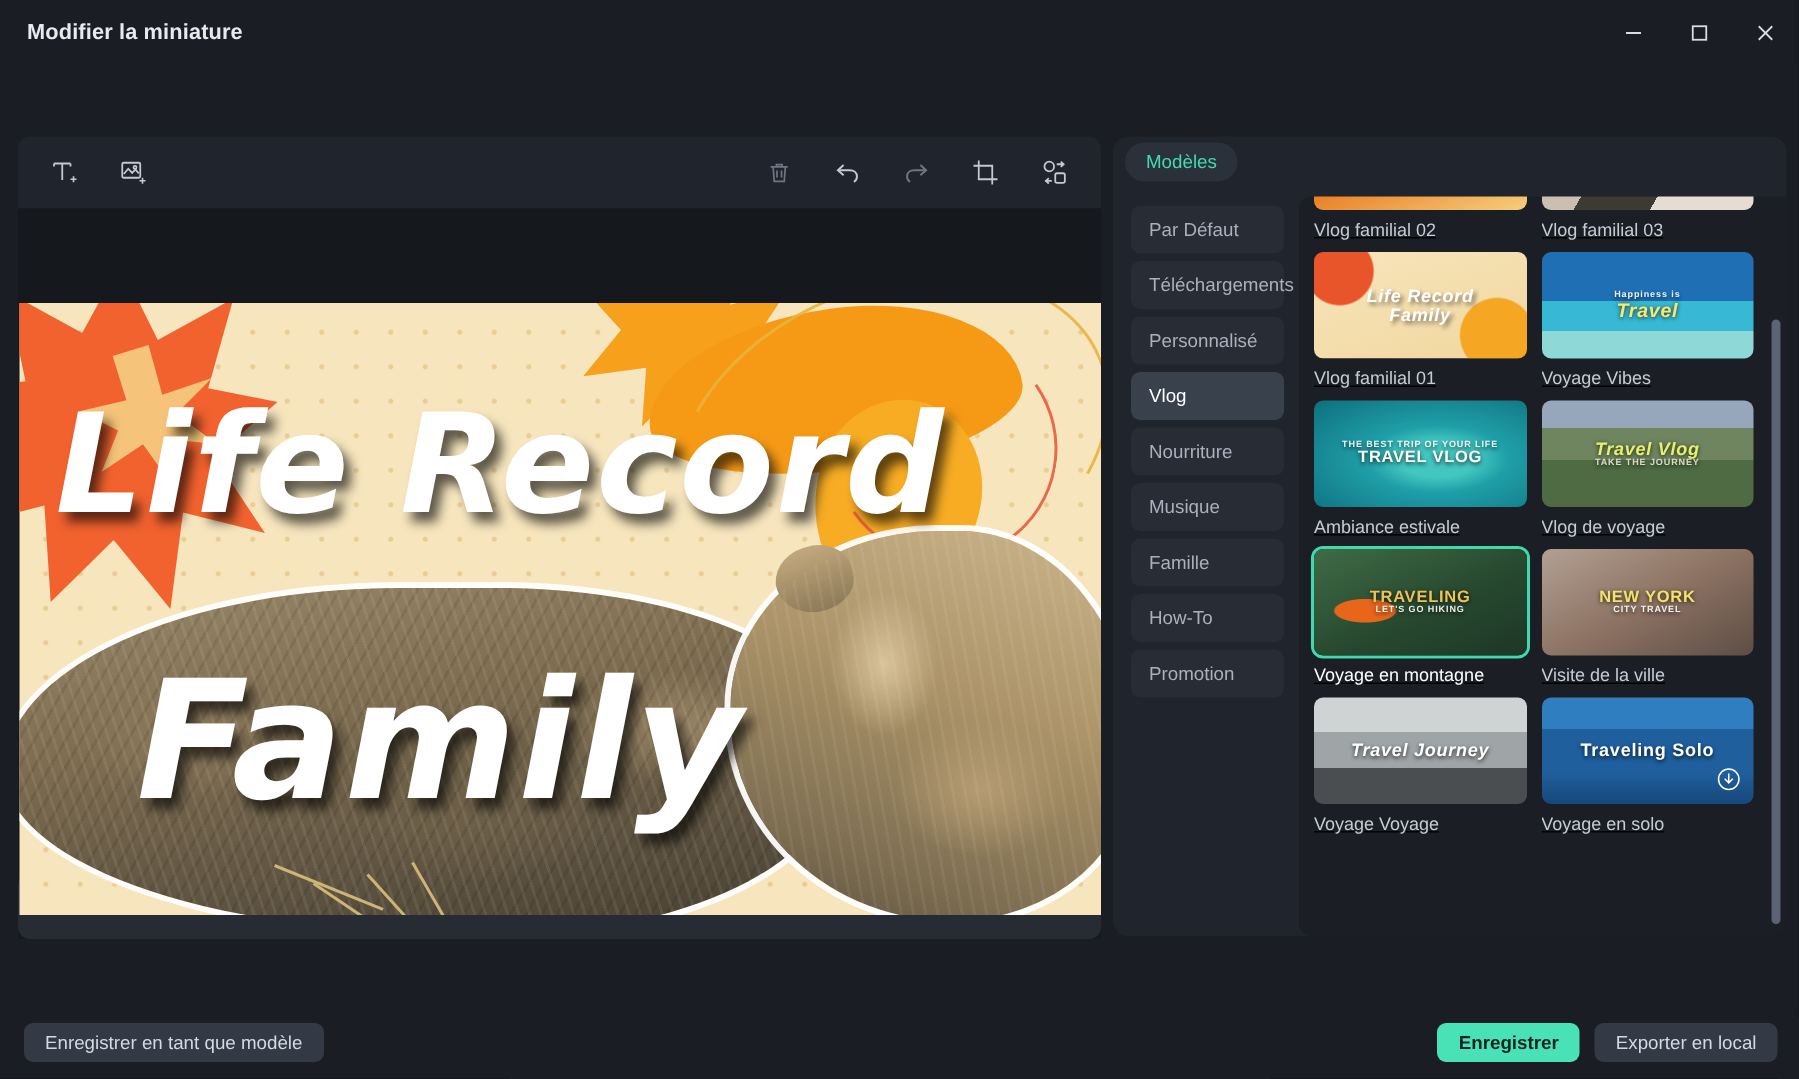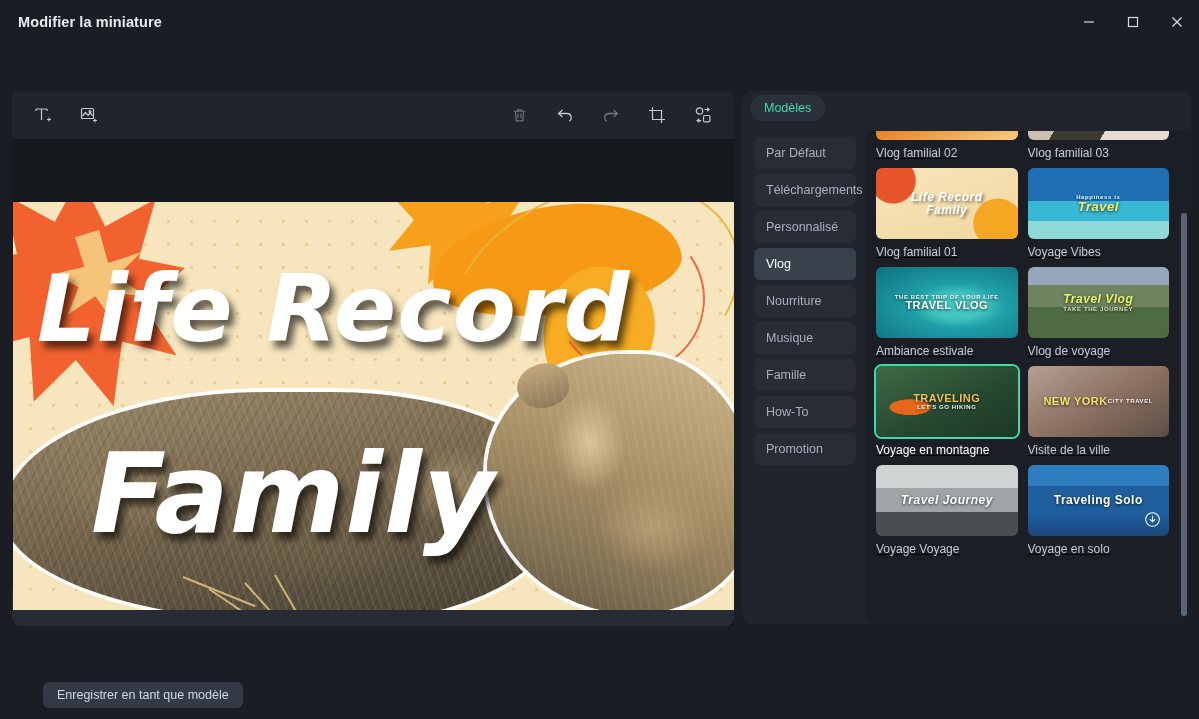--- a/index.html
+++ b/index.html
@@ -307,21 +307,21 @@
   
   .footer {
     height: 48px; flex: 0 0 48px;
     background: #1a1d23;
     display: flex; align-items: center;
     padding: 0 14px 0 16px;
   }
   .btn {
     border-radius: 6px; font-size: 12.5px;
     display: inline-flex; align-items: center; justify-content: center;
-    padding: 0 14px; height: 26px; margin-left: 27px;
+    padding: 0 14px; height: 26px;
   }
   .btn-ghost { background: #333a45; color: #d4dae2; }
   .btn-primary { background: #49e2b6; color: #10241f; font-weight: 600; }
   .footer-right { margin-left: auto; display: flex; gap: 10px; align-items: center; }
 </style>
 </head>
 <body>
 
 <div class="app">
 
@@ -522,21 +522,21 @@
                 <div class="tl" style="flex-direction:column;color:#f0c05a;font-size:11px;">
                   <span>TRAVELING</span>
                   <small style="color:#fff;">LET'S GO HIKING</small>
                 </div>
               </div>
               <div class="card-label">Voyage en montagne</div>
             </div>
 
             <div class="card">
               <div class="thumb" style="background:linear-gradient(150deg,#b3a093,#8d7363 50%,#5e4d45 100%);">
-                <div class="tl" style="flex-direction:row;color:#f3e36a;font-size:11px;">
+                <div class="tl" style="flex-direction:column;color:#f3e36a;font-size:11px;">
                   <span>NEW YORK</span>
                   <small style="color:#fff;">CITY TRAVEL</small>
                 </div>
               </div>
               <div class="card-label">Visite de la ville</div>
             </div>
 
             <div class="card">
               <div class="thumb" style="background:linear-gradient(180deg,#cfd3d4 0 32%,#9fa5a6 32% 66%,#4a4e50 66% 100%);">
                 <div class="tl" style="color:#fff;font-style:italic;font-size:12px;">Travel Journey</div>
@@ -557,14 +557,18 @@
 
           </div>
           <div class="vscroll"></div>
         </div>
       </div>
     </div>
   </div>
 
   <div class="footer">
     <div class="btn btn-ghost">Enregistrer en tant que modèle</div>
+    <div class="footer-right">
+      <div class="btn btn-primary">Enregistrer</div>
+      <div class="btn btn-ghost">Exporter en local</div>
+    </div>
   </div>
 </div>
 
 </body></html>

